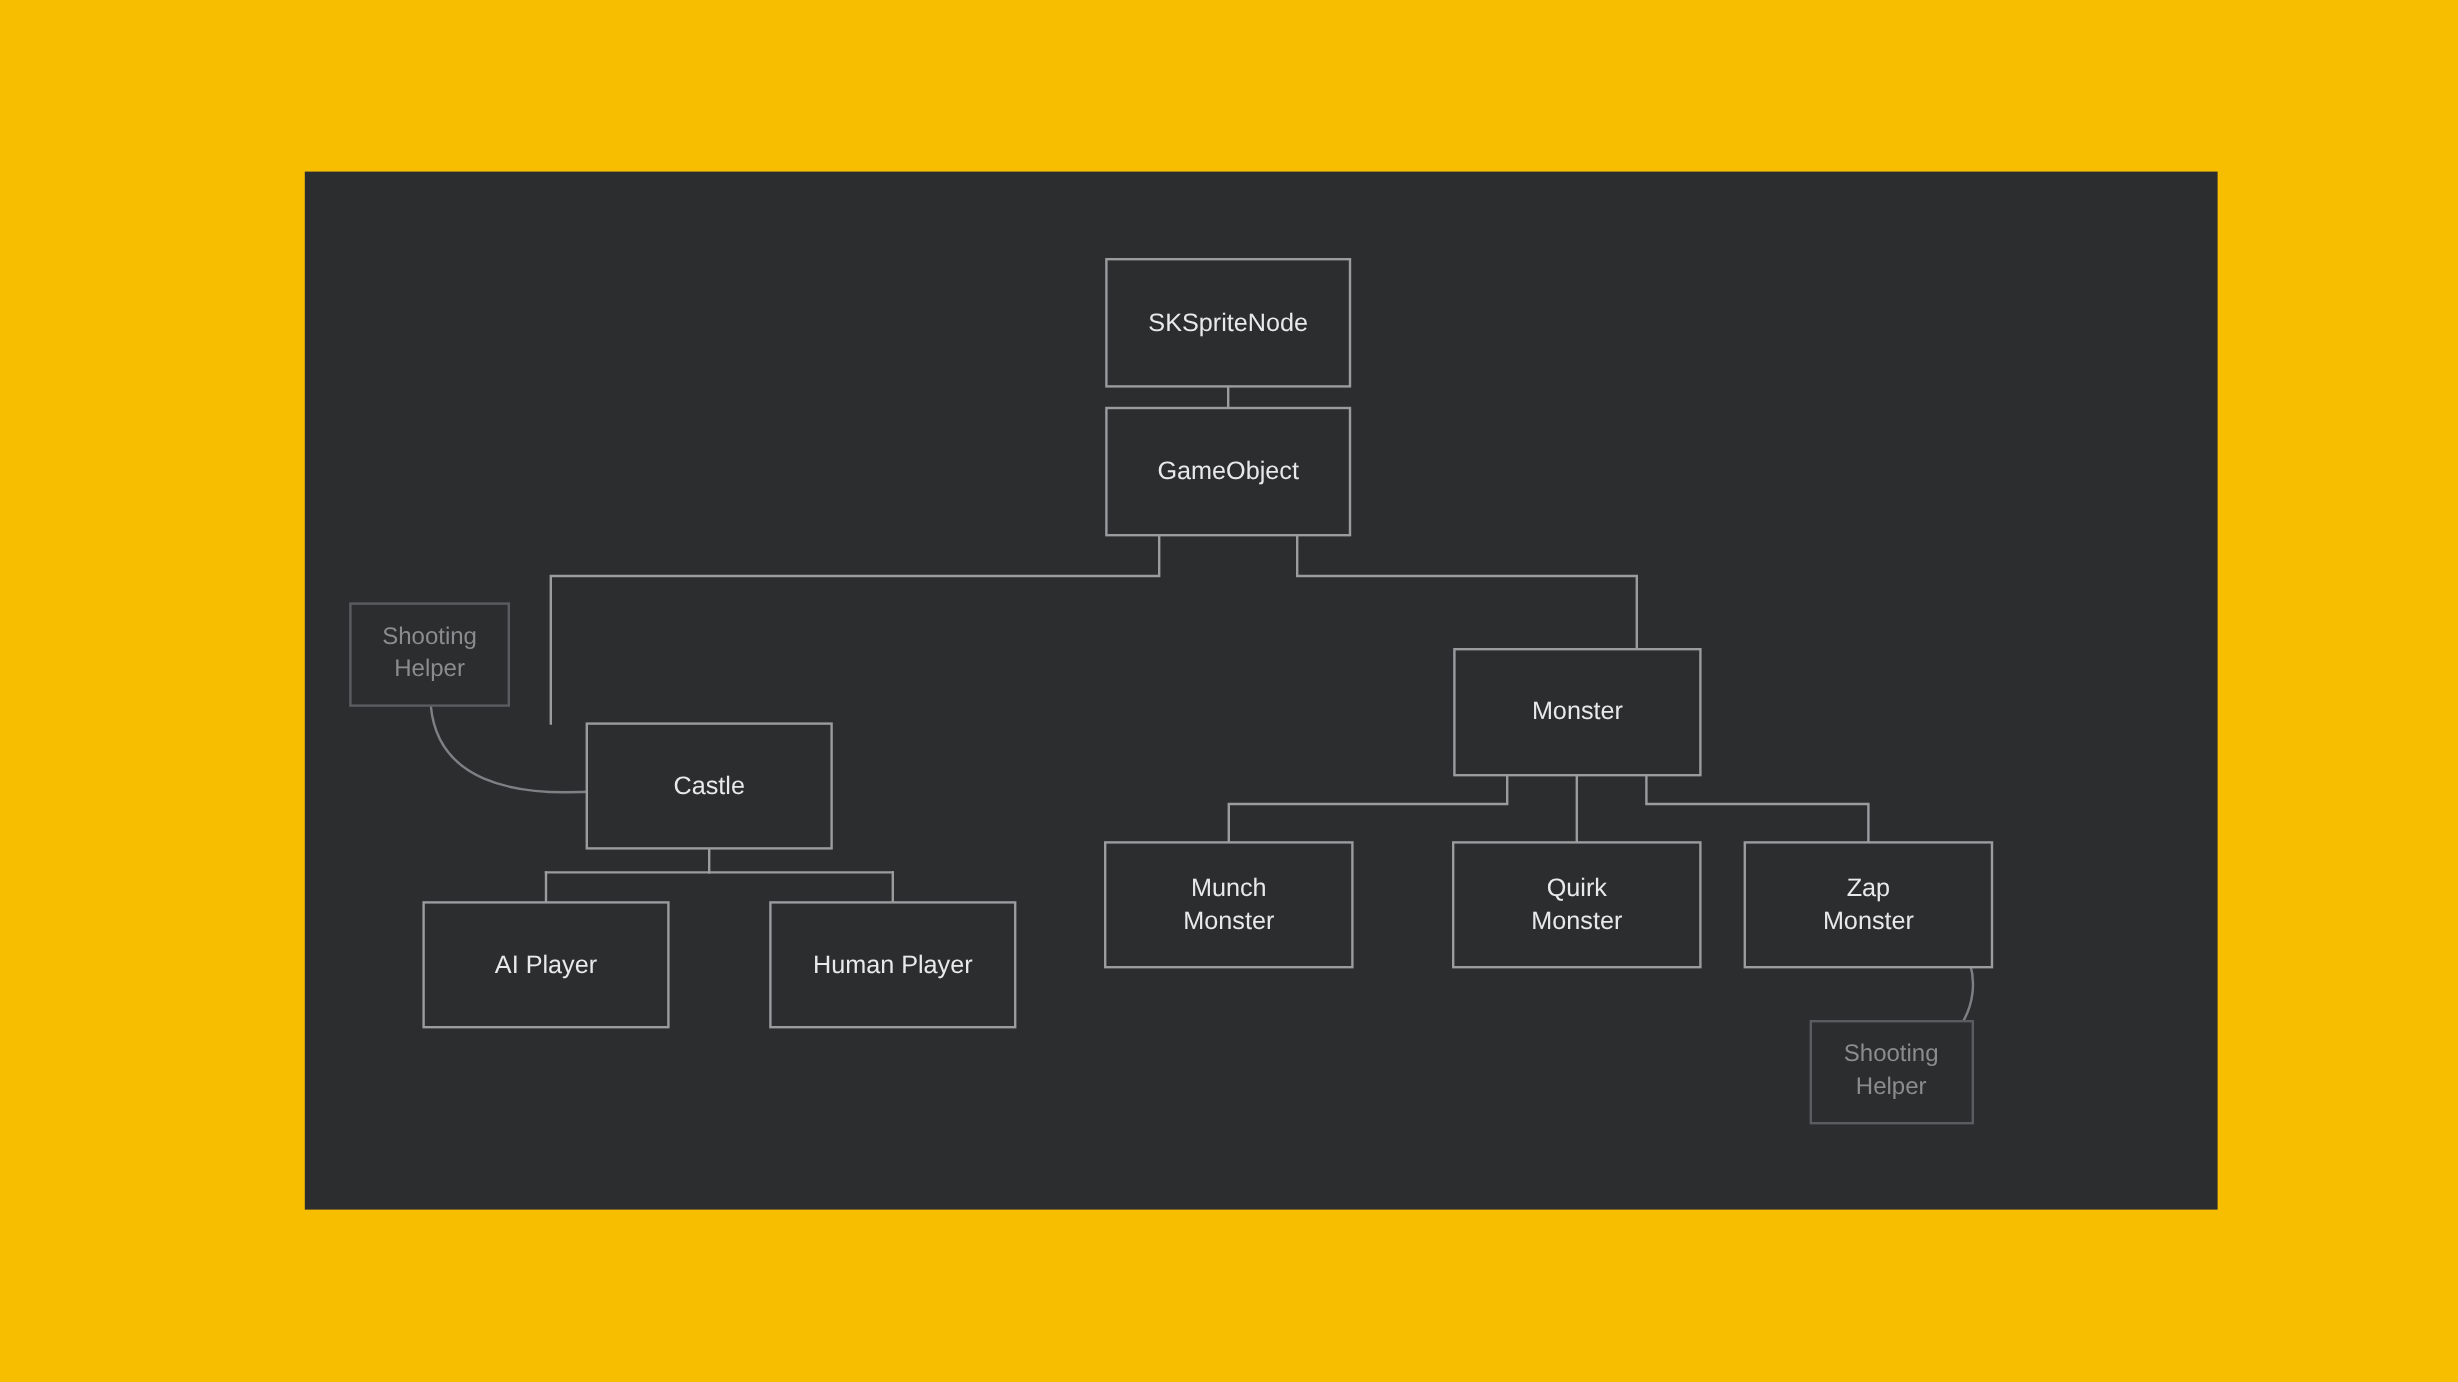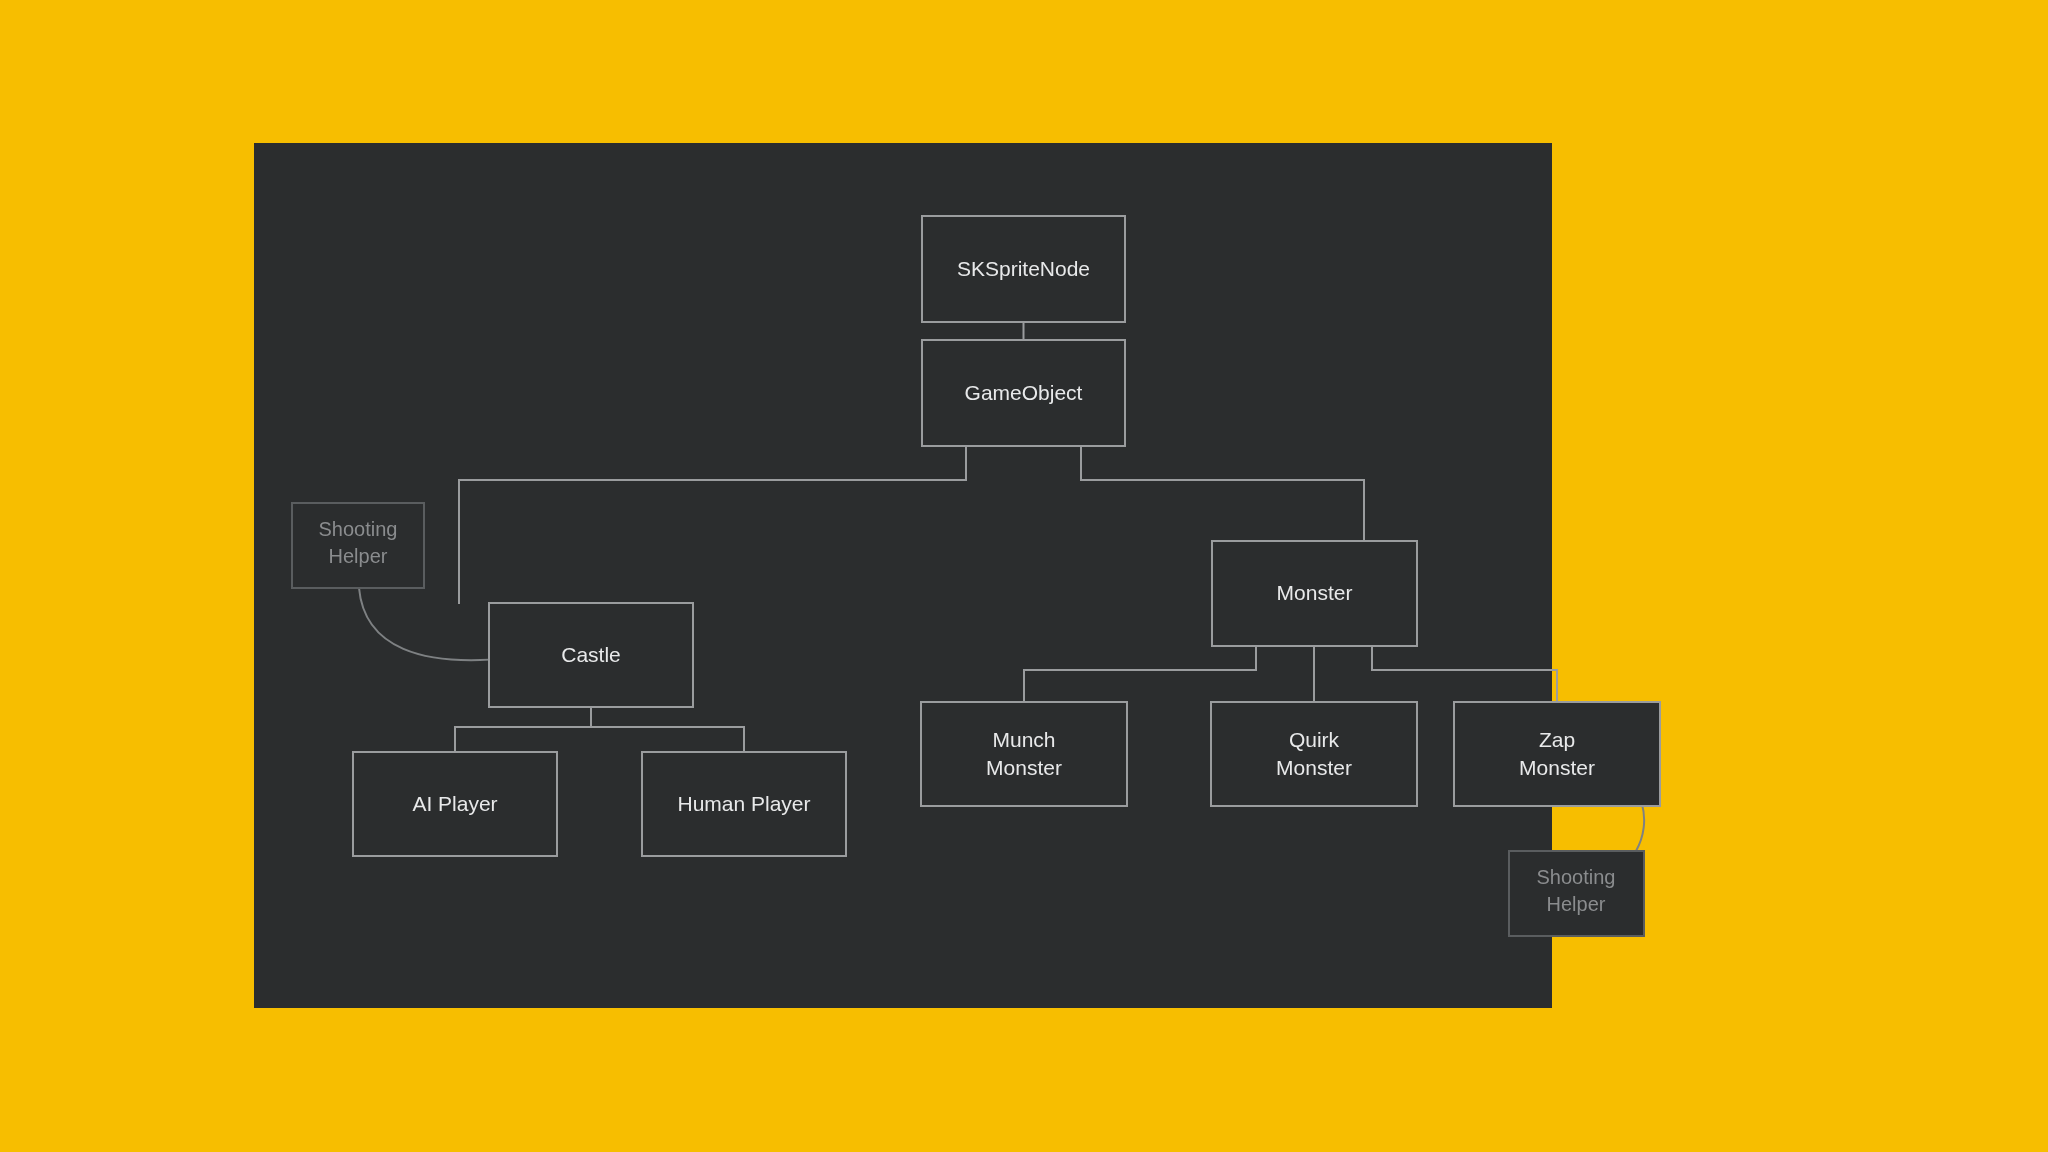--- a/index.html
+++ b/index.html
@@ -14,21 +14,21 @@
   #stage {
     position: relative;
     width: 2048px;
     height: 1152px;
     background: #F7BE00;
   }
   #diagram-panel {
     position: absolute;
     left: 254px;
     top: 143px;
-    width: 1298px;
+    width: 1594px;
     height: 865px;
     background: #2B2D2E;
     text-decoration: underline;
   }
   #diagram-svg {
     position: absolute;
     left: 0;
     top: 0;
     width: 1551px;
     height: 865px;

